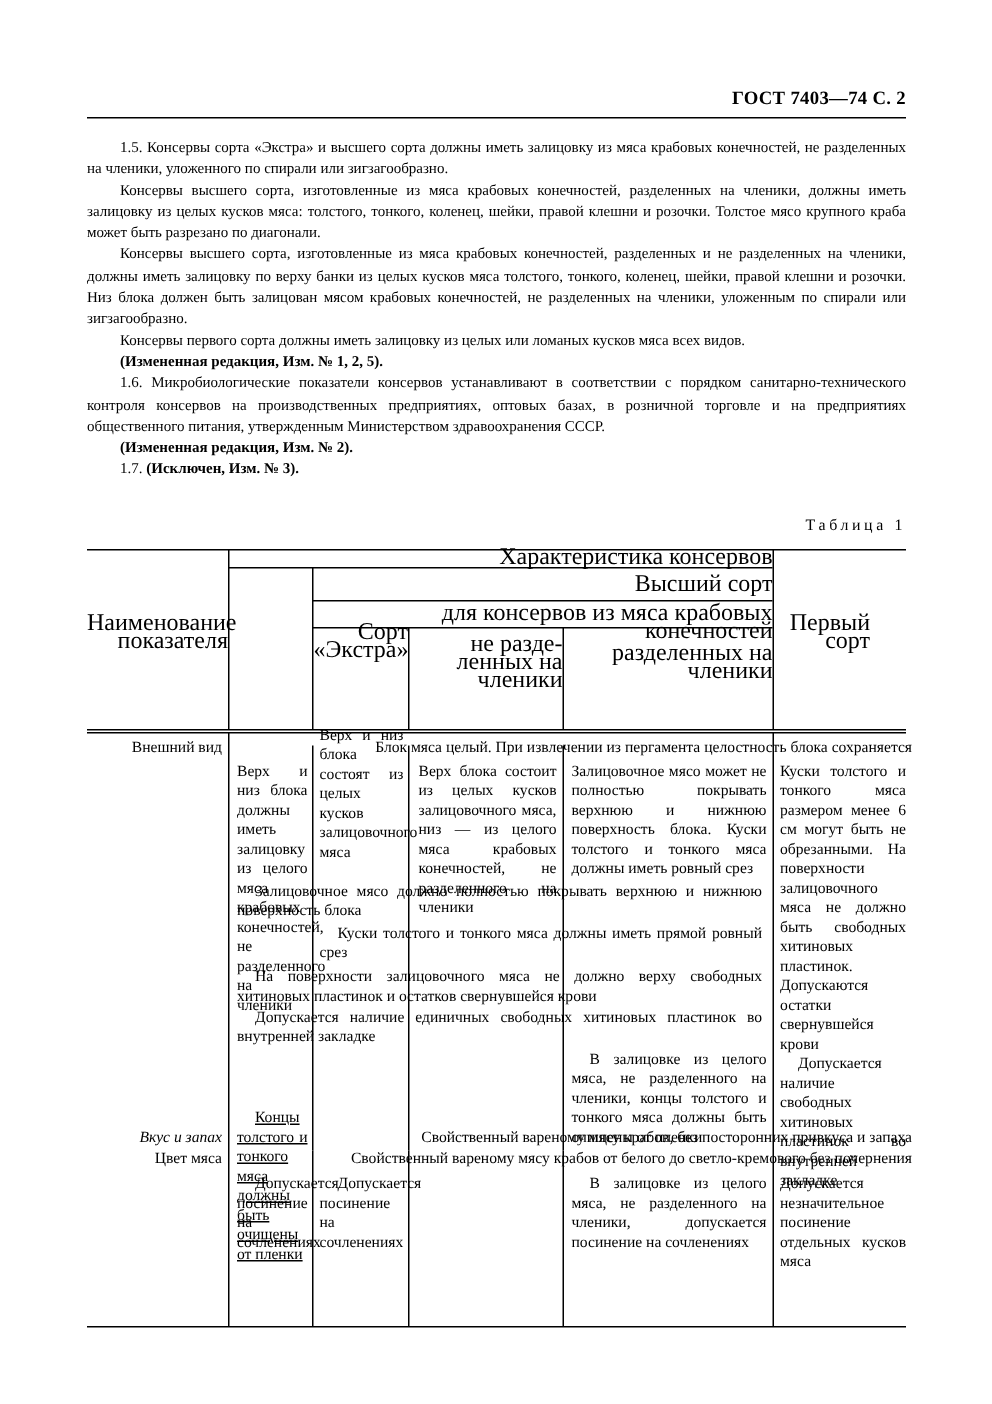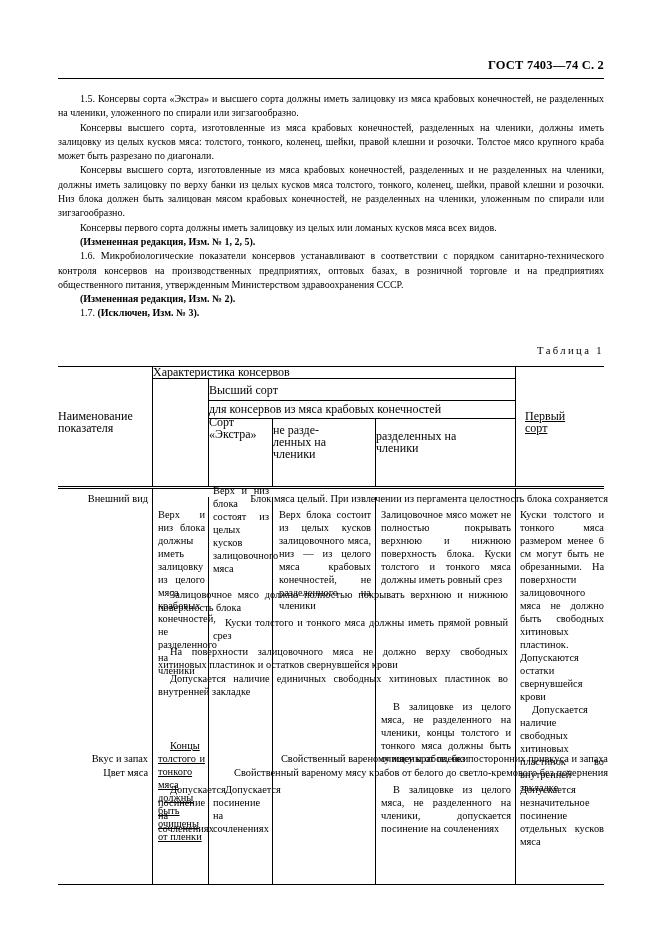--- a/index.html
+++ b/index.html
@@ -114,22 +114,22 @@
   }
   .hrule {
     position: absolute;
     height: 1px;
     background: #000;
   }
 
   
   .hcell {
     position: absolute;
-    text-align: left;
-    font-size: 12px;
+    text-align: right;
+    font-size: 16px;
     line-height: 12.2px;
   }
 
   
   .bcell {
     position: absolute;
     font-size: 10.4px;
     line-height: 13.0px;
     text-align: justify;
     text-justify: inter-word;
@@ -204,21 +204,21 @@
     <div>не разде-</div>
     <div>ленных на</div>
     <div>членики</div>
   </div>
 
   <div class="hcell" style="left:376px; top:430px; width:139px;">
     <div>разделенных на</div>
     <div>членики</div>
   </div>
 
-  <div class="hcell" style="left:525px; top:410px; width:88px;text-decoration:underline;">
+  <div class="hcell" style="left:492px; top:410px; width:88px;">
     <div>Первый</div>
     <div>сорт</div>
   </div>
 
   <div class="bcell right" style="left:58px; top:492px; width:90px;">Внешний вид</div>
 
   <div class="bcell center" style="left:158px; top:492px; width:450px;">Блок мяса целый. При извлечении из пергамента целостность блока сохраняется</div>
 
   <div class="bcell" style="left:158px; top:508px; width:47px;">
     <p class="noindent">Верх и низ блока должны иметь залицовку из целого мяса крабовых конечностей, не разделенного на членики</p>
@@ -258,21 +258,21 @@
   </div>
 
   <div class="bcell" style="left:158px; top:739px; width:47px;text-decoration:underline;">
     <p>Концы толстого и тонкого мяса должны быть очищены от пленки</p>
   </div>
 
   <div class="bcell" style="left:381px; top:700px; width:130px;">
     <p>В залицовке из целого мяса, не разделенного на членики, концы толстого и тонкого мяса должны быть очищены от пленки</p>
   </div>
 
-  <div class="bcell right" style="left:58px; top:752px; width:90px;">Вкус и запах</div>
+  <div class="bcell right" style="left:58px; top:752px; width:90px;font-style:italic;">Вкус и запах</div>
   <div class="bcell center" style="left:158px; top:752px; width:450px;">Свойственный вареному мясу крабов, без посторонних привкуса и запаха</div>
 
   <div class="bcell right" style="left:58px; top:766px; width:90px;">Цвет мяса</div>
   <div class="bcell center" style="left:158px; top:766px; width:450px;">Свойственный вареному мясу крабов от белого до светло-кремового без почернения</div>
 
   <div class="bcell" style="left:158px; top:783px; width:47px;">
     <p>Допускается посинение на сочленениях</p>
   </div>
 
   <div class="bcell" style="left:213px; top:783px; width:56px;">

